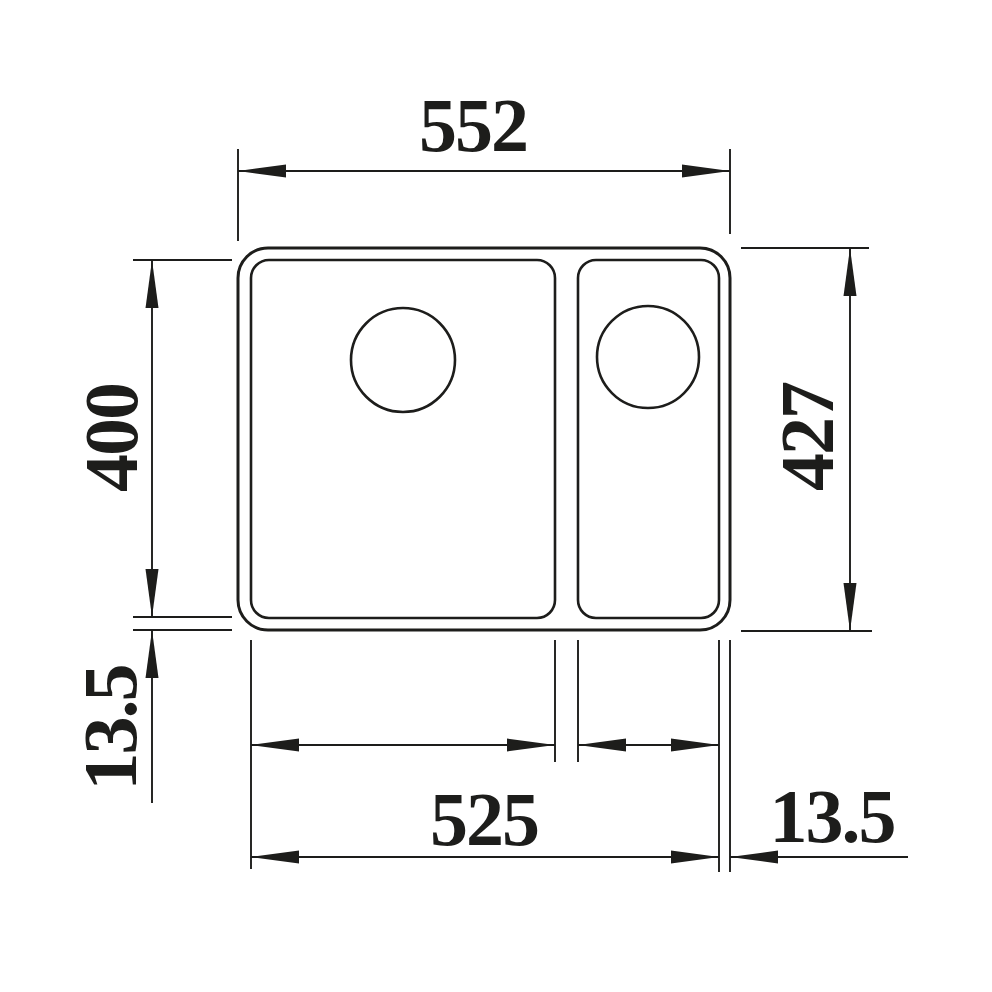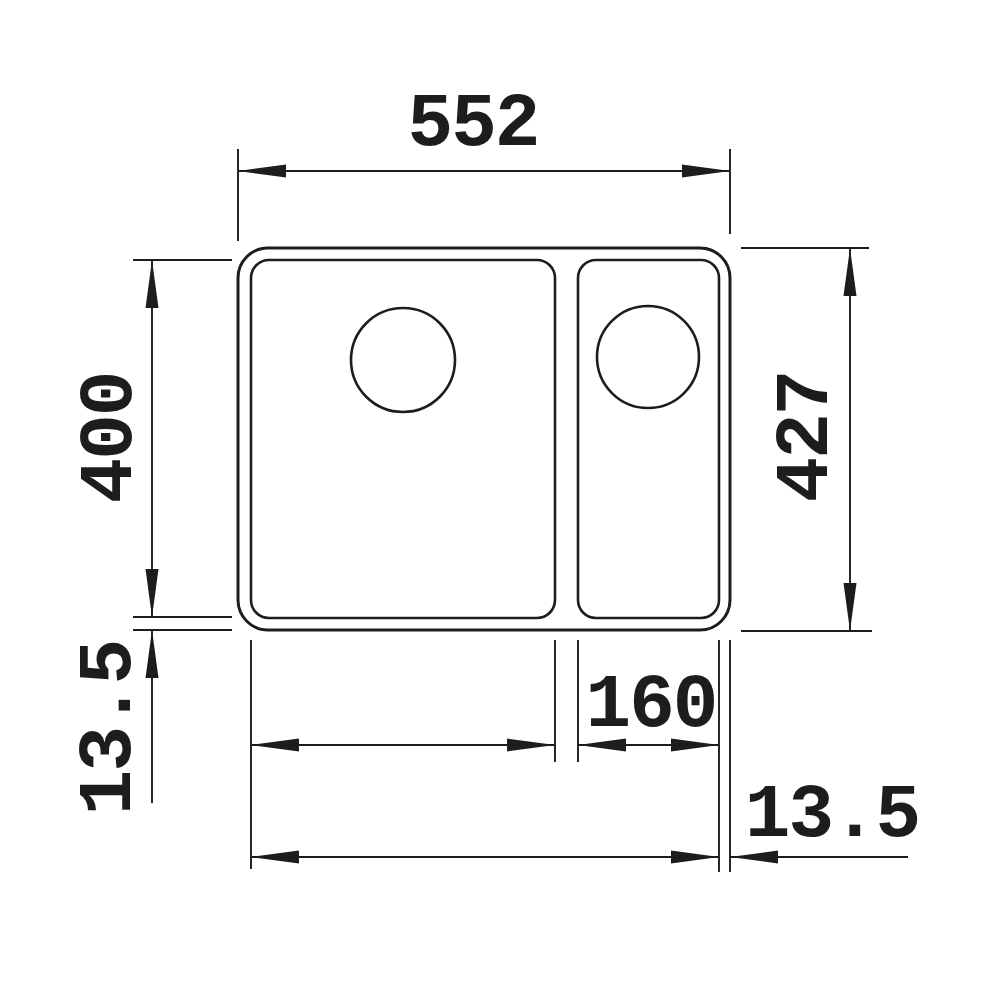--- a/index.html
+++ b/index.html
@@ -1,20 +1,20 @@
 <!DOCTYPE html>
 <html style="--ink: #1d1d1b; --bg: #ffffff;"><head>
 <meta charset="utf-8">
 <style>
   :root { --ink:#1d1d1b; --bg:#ffffff; }
   html, body { margin:0; padding:0; background:var(--bg,#ffffff); }
   .stage {
     position:relative; width:992px; height:992px;
     background:var(--bg,#ffffff); overflow:hidden;
-    font-family:Liberation Mono, monospace; color:var(--ink,#1d1d1b);
+    font-family:Liberation Serif, serif; color:var(--ink,#1d1d1b);
   }
   .stage svg { position:absolute; left:0; top:0; color:var(--ink,#1d1d1b); }
   .outline   { fill:none; stroke:currentColor; }
   .thick     { stroke-width:3; }
   .mid       { stroke-width:2.6; }
   .thin      { stroke:currentColor; stroke-width:1.9; fill:none; }
   .arrow     { fill:currentColor; stroke:none; }
   .dim-label {
     position:absolute; font-weight:bold; font-size:76px; line-height:1;
     letter-spacing:-2px; white-space:nowrap; color:var(--ink,#1d1d1b);
@@ -78,16 +78,16 @@
       <polygon class="arrow" points="251,857 299,850.5 299,863.5"></polygon>
       <polygon class="arrow" points="719,857 671,850.5 671,863.5"></polygon>
       <polygon class="arrow" points="730,857 778,850.5 778,863.5"></polygon>
     </g>
   </svg>
 
   <div class="dim-label" style="left:473px; top:125px">552</div>
   <div class="dim-label v" style="left:111px; top:438px">400</div>
   <div class="dim-label v" style="left:110px; top:728px">13.5</div>
   <div class="dim-label v" style="left:807px; top:437px">427</div>
-  <div class="dim-label" style="left:651px; top:706px">160</div>
+  <div class="dim-label" style="left:484px; top:819px">525</div>
   <div class="dim-label" style="left:832px; top:816px">13.5</div>
 
 </div>
 
 </body></html>

